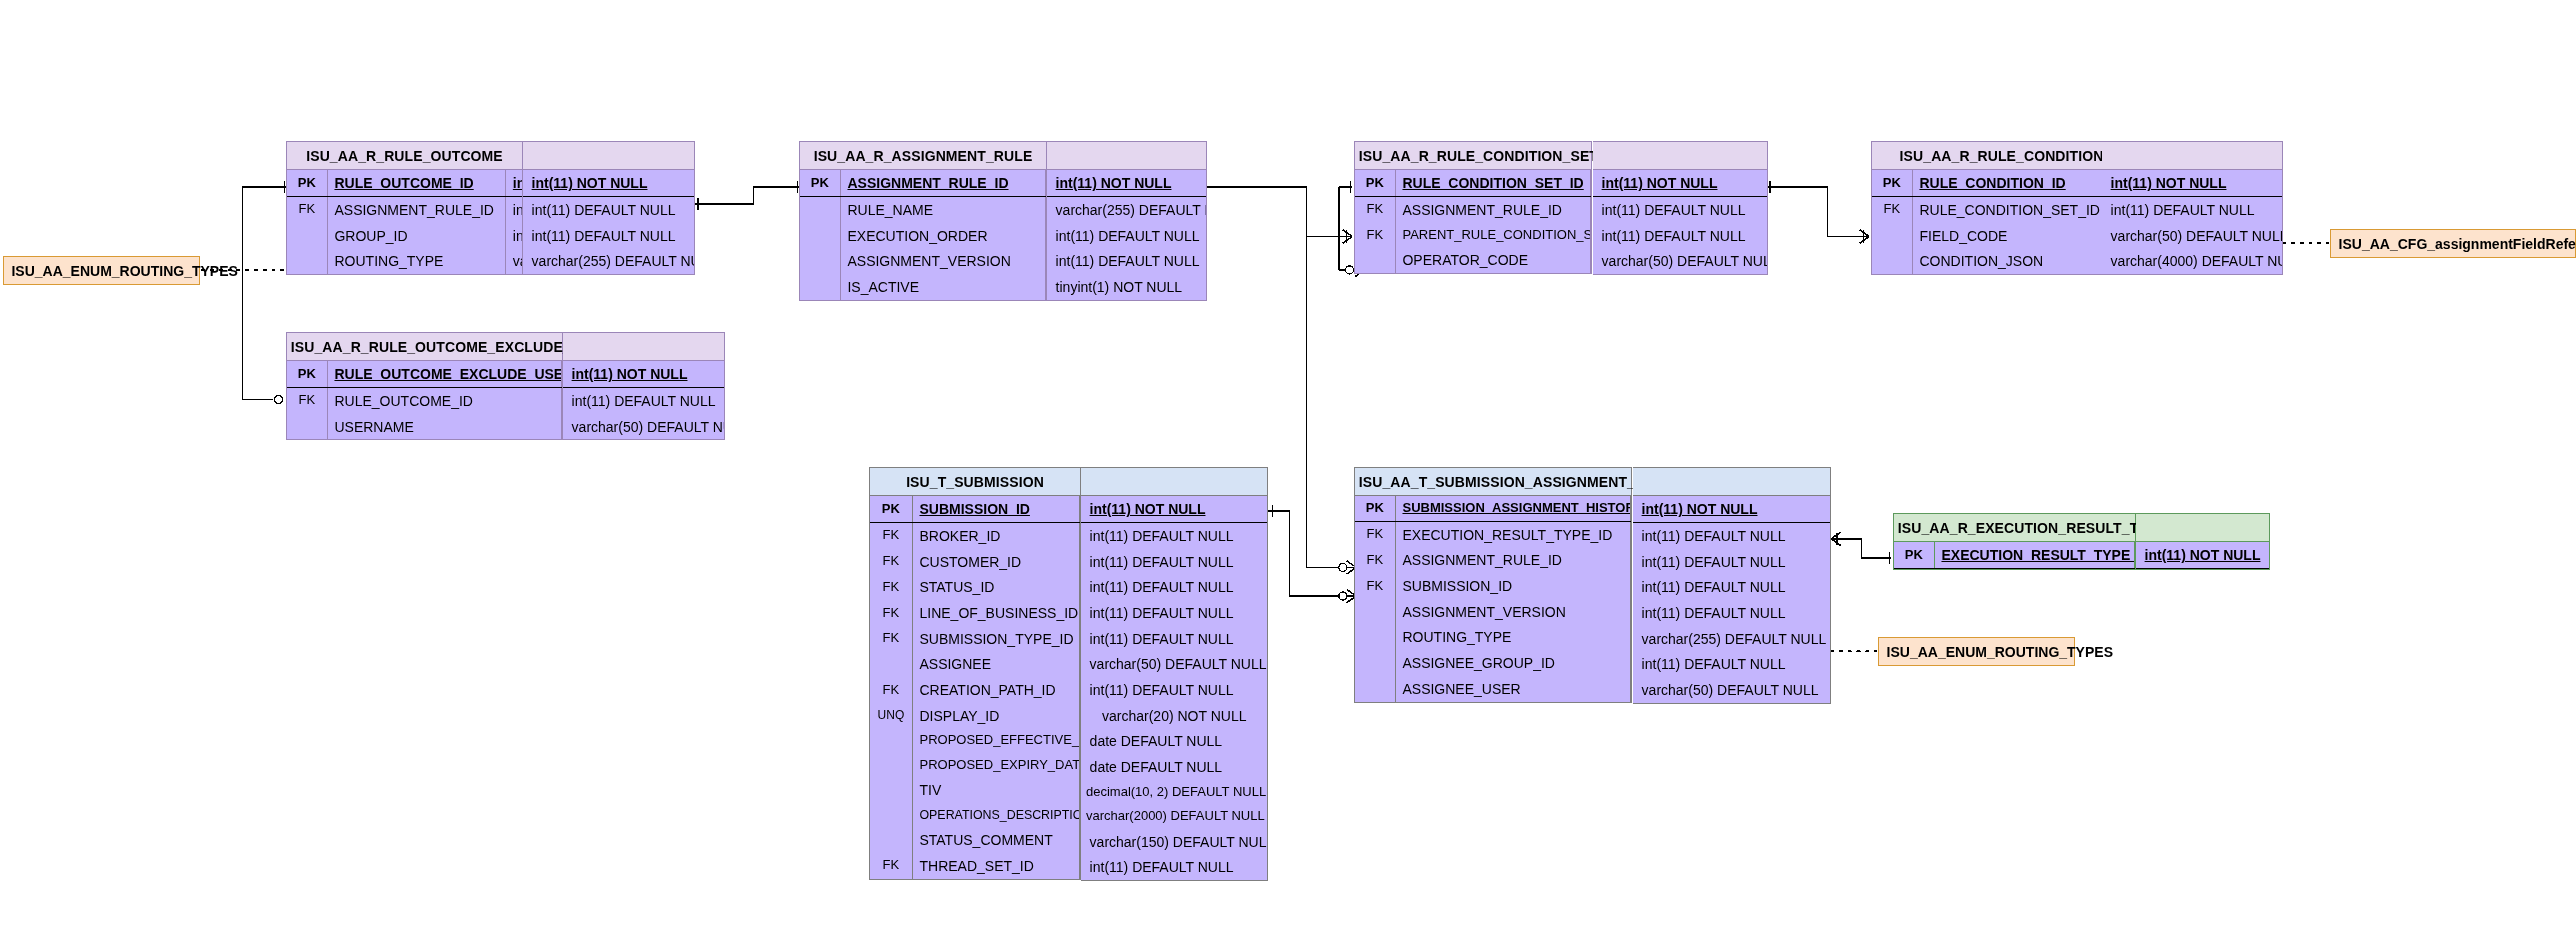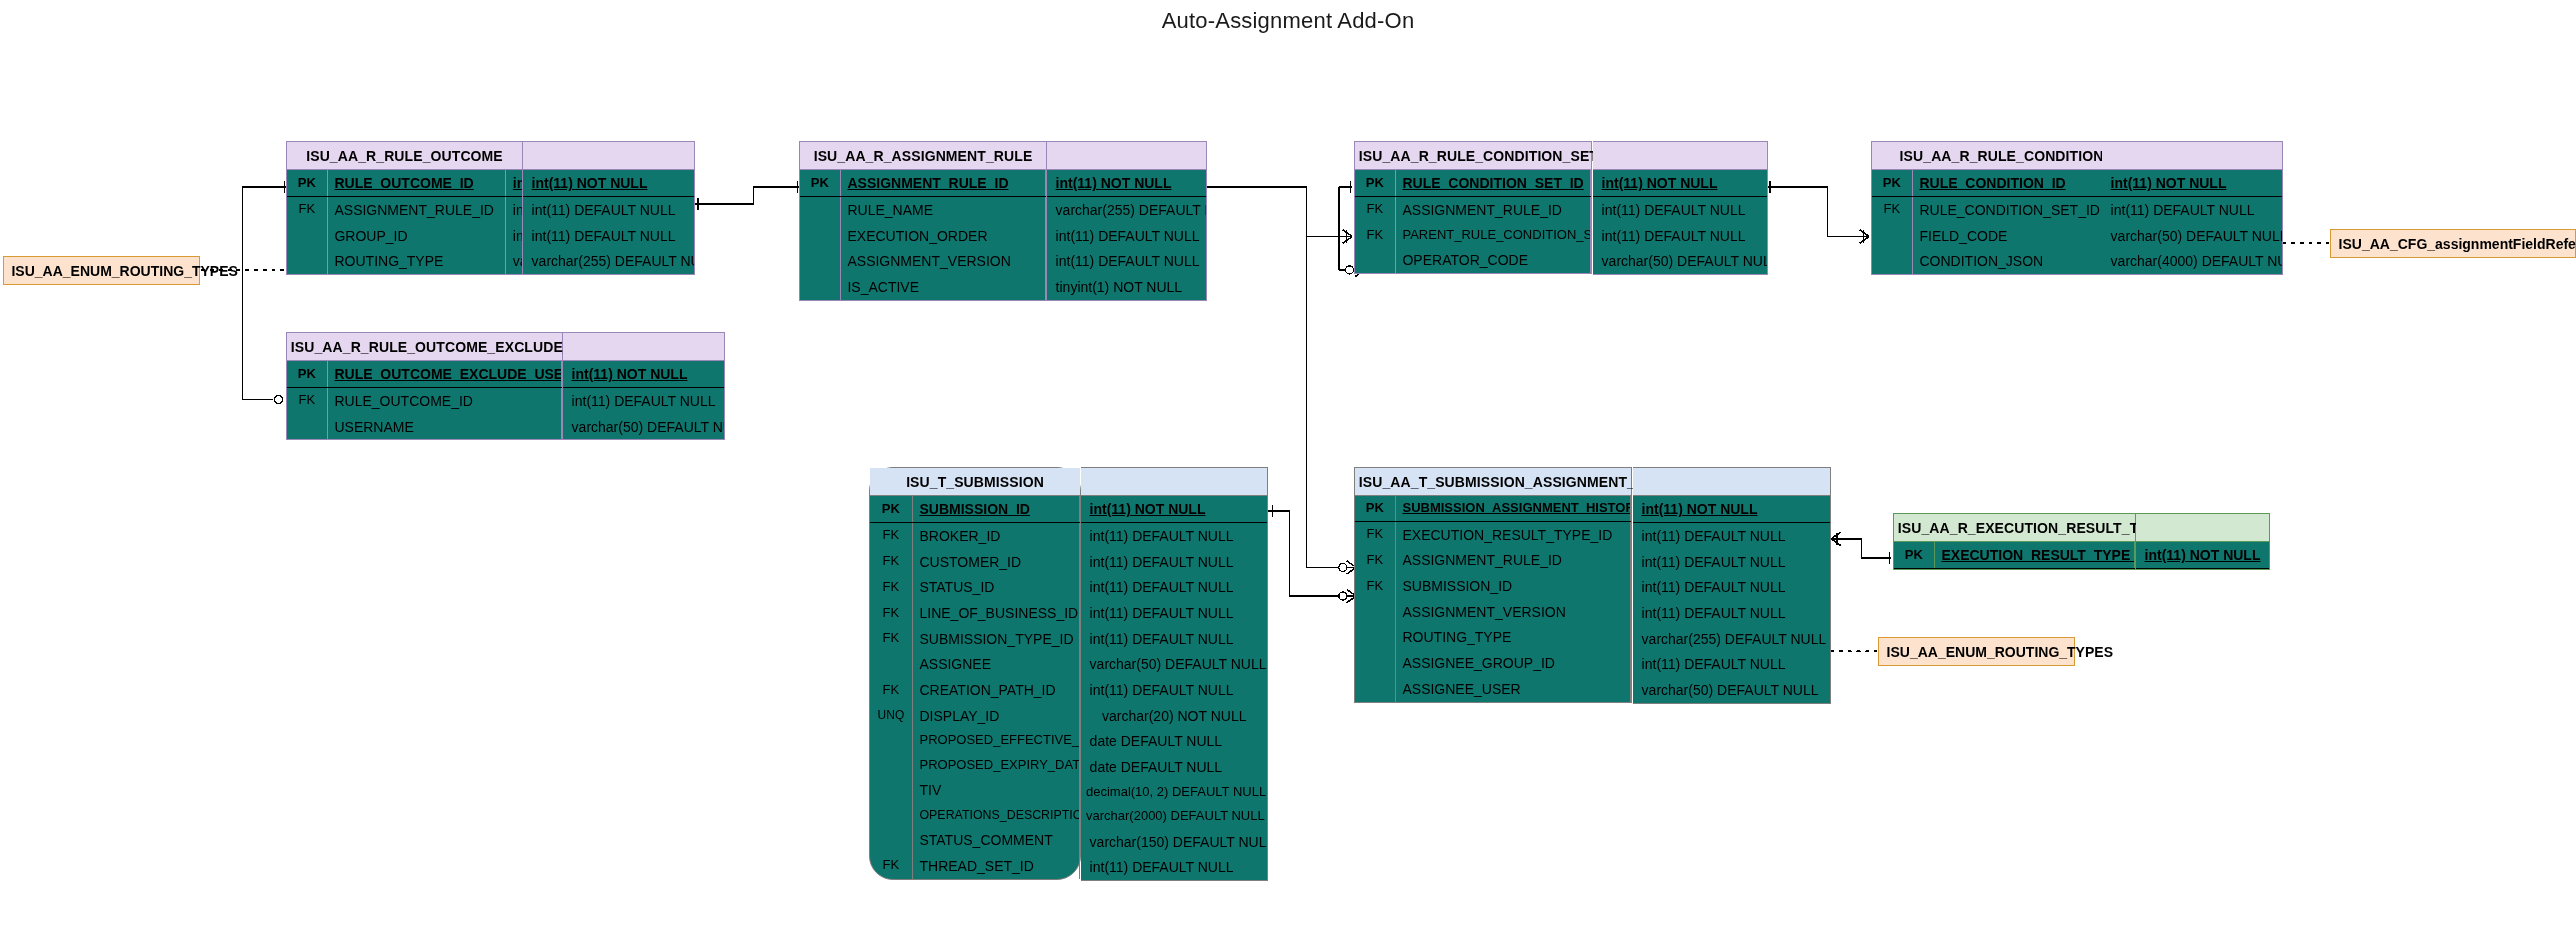--- a/index.html
+++ b/index.html
@@ -35,21 +35,21 @@
     left: 0;
     top: 0;
     width: 2576px;
     height: 926px;
     pointer-events: none;
   }
   
   .entity {
     position: absolute;
     border: 1px solid #9b86b8;
-    background: #0f766e;
+    background: #c4b5fd;
     box-sizing: border-box;
     font-size: 14px;
   }
   .entity .ent-title {
     text-align: center;
     font-weight: bold;
     font-size: 14px;
     padding: 5.7px 3.8px 5.7px 3.8px;
     border-bottom: 1px solid #9b86b8;
     box-sizing: border-box;
@@ -111,21 +111,20 @@
     box-sizing: border-box;
     white-space: nowrap;
     color: #000;
   }
 </style>
 </head>
 <body>
 
 <div id="canvas">
 
-  <div id="diagram-title">Auto-Assignment Add-On</div>
 
   <svg id="connectors" viewBox="0 0 2701 971" width="2576" height="926" xmlns="http://www.w3.org/2000/svg">
     <g fill="none" stroke="#000000" stroke-width="1.6" shape-rendering="crispEdges">
 
       <g>
         <path d="M 838 196 L 790 196 L 790 214 L 728 214"></path>
         <path d="M 836 190 L 836 202"></path>
         <path d="M 732 190 L 732 202" transform="translate(0,18)"></path>
       </g>
 
@@ -409,21 +408,21 @@
       <tr>
             <td class="typ" style="padding-left:8.6px"><span>varchar(50) DEFAULT NULL</span></td>
           </tr>
       <tr>
             <td class="typ" style="padding-left:8.6px"><span>varchar(4000) DEFAULT NULL</span></td>
           </tr>
     </tbody>
       </table>
   </div>
 
-  <div class="entity blue" style="left:869px; top:467px; width:212px;border-radius:24px;">
+  <div class="entity blue" style="left:869px; top:467px; width:212px;">
     <div class="ent-title">ISU_T_SUBMISSION</div>
     <table>
         <tbody>
       <tr class="pk-row">
             <td class="key" style="width:38px"><span>PK</span></td>
             <td class="col"><span>SUBMISSION_ID</span></td>
           </tr>
       <tr>
             <td class="key"><span>FK</span></td>
             <td class="col"><span>BROKER_ID</span></td>

